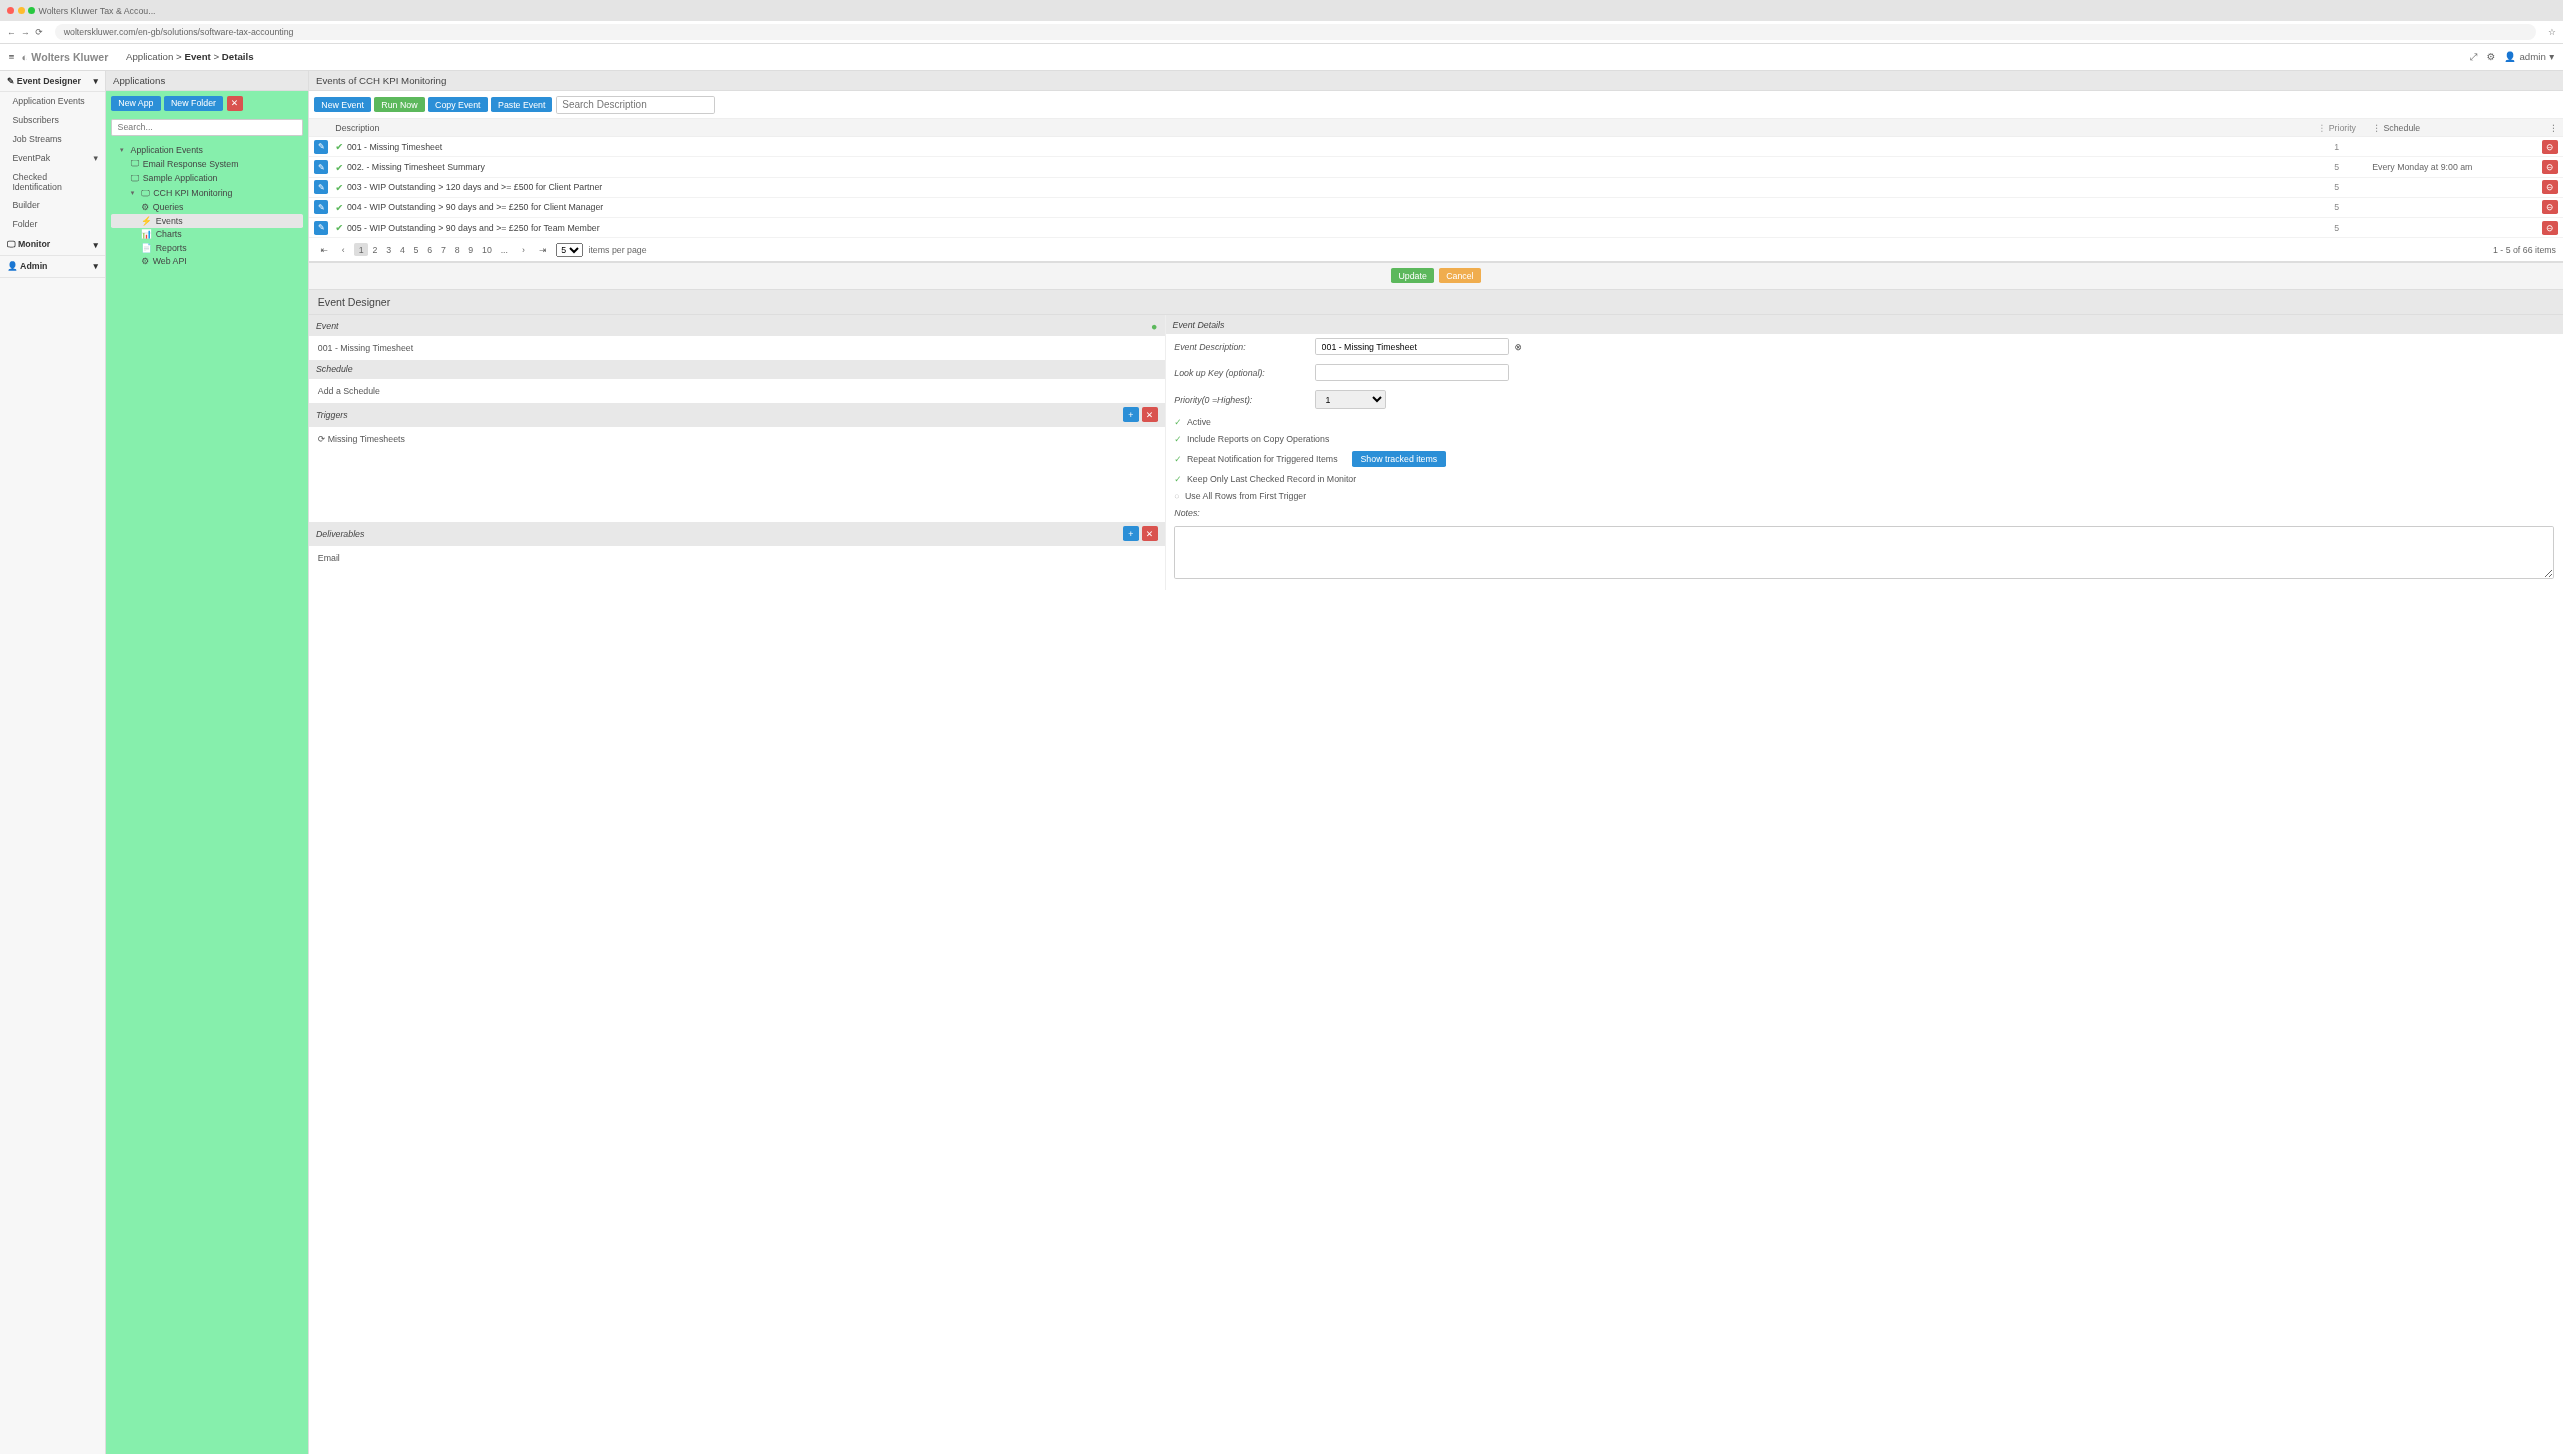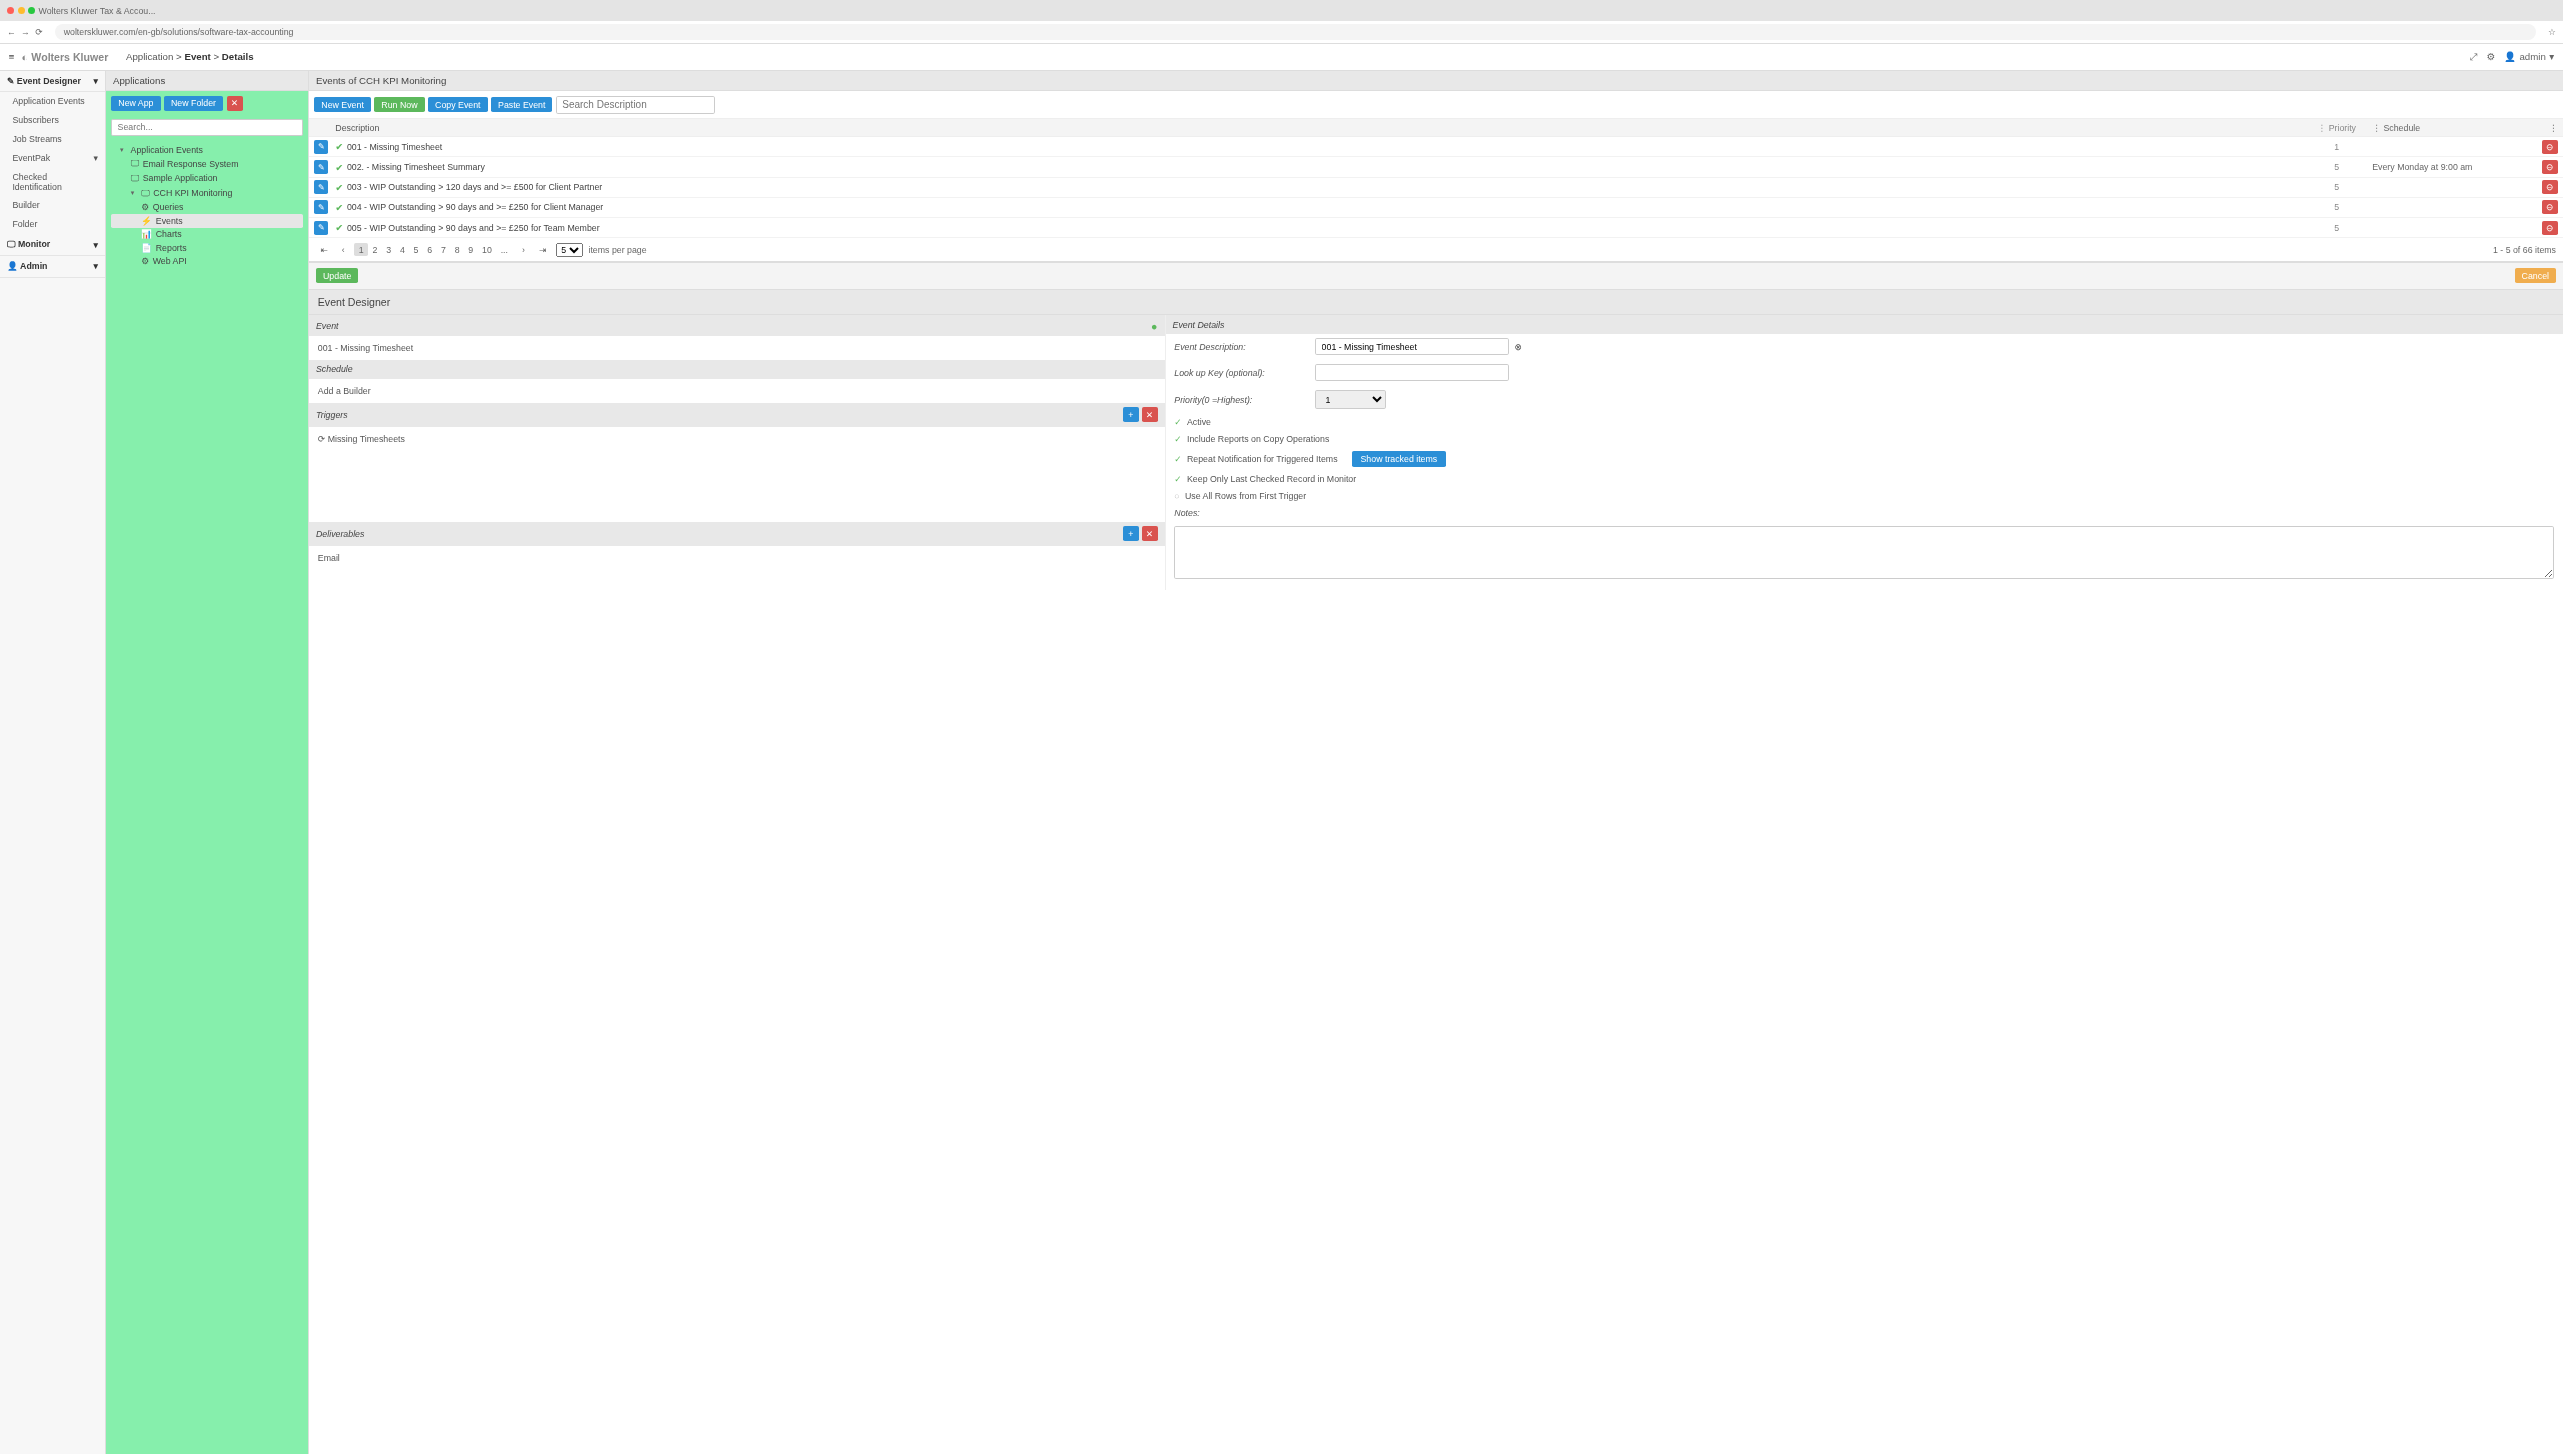--- a/index.html
+++ b/index.html
@@ -68,21 +68,21 @@
 .edit-ic { background: #2b8fd7; color: #fff; width: 14px; height: 14px; display: inline-flex; align-items: center; justify-content: center; border-radius: 1.8px; font-size: 8px; cursor: pointer; }
 .del-ic { background: #d9534f; color: #fff; width: 16px; height: 14px; display: inline-flex; align-items: center; justify-content: center; border-radius: 1.8px; font-size: 8.8px; cursor: pointer; }
 .chk-ic { color: #5cb85c; font-size: 9.7px; }
 .pager { display: flex; align-items: center; gap: 5.3px; padding: 4.4px 7px; font-size: 8.8px; color: #666; }
 .pager .pg { padding: 1.8px 4.4px; cursor: pointer; color: #666; }
 .pager .pg.cur { background: #ddd; border-radius: 1.8px; }
 .pager .info { margin-left: auto; }
 .pager select { font-size: 8.8px; }
 
 
-.designer-bar { display: flex; padding: 5.3px 7px; justify-content: space-between; gap: 5.3px; background: #f4f4f4; border-top: 0.9px solid #ddd; }
+.designer-bar { display: flex; padding: 5.3px 7px; justify-content: center; gap: 5.3px; background: #f4f4f4; border-top: 0.9px solid #ddd; }
 .designer-hd { background: #e8e8e8; padding: 6.2px 8.8px; font-size: 10.6px; border-top: 0.9px solid #ddd; border-bottom: 0.9px solid #ddd; }
 .designer-body { display: flex; }
 .dcol { flex: 1; padding: 0; }
 .dcol.left { border-right: 0.9px solid #eee; max-width: 38%; }
 .sect-hd { background: #e8e8e8; padding: 4.4px 7px; font-size: 8.8px; font-style: italic; color: #444; display: flex; align-items: center; }
 .sect-hd .hd-actions { margin-left: auto; display: flex; gap: 2.6px; }
 .sect-body { padding: 7px 8.8px; font-size: 8.8px; color: #555; }
 .field-row { display: flex; align-items: center; padding: 4.4px 8.8px; font-size: 8.8px; }
 .field-row label { width: 141px; color: #555; font-style: italic; }
 .field-row input[type=text], .field-row select { flex: 0 0 194px; padding: 2.6px 5.3px; font-size: 8.8px; border: 0.9px solid #ccc; border-radius: 1.8px; }
@@ -304,21 +304,21 @@
       <div class="designer-body">
 
         <div class="dcol left">
           <div class="sect-hd">
             <span>Event</span>
             <span class="status-dot">●</span>
           </div>
           <div class="sect-body">001 - Missing Timesheet</div>
 
           <div class="sect-hd">Schedule</div>
-          <div class="sect-body">Add a Builder</div>
+          <div class="sect-body">Add a Schedule</div>
 
           <div class="sect-hd">
             <span>Triggers</span>
             <span class="hd-actions">
               <button class="btn bluesq">+</button>
               <button class="btn redsq">✕</button>
             </span>
           </div>
           <div class="sect-body">⟳ <span>Missing Timesheets</span></div>
           <div style="height:71px"></div>

